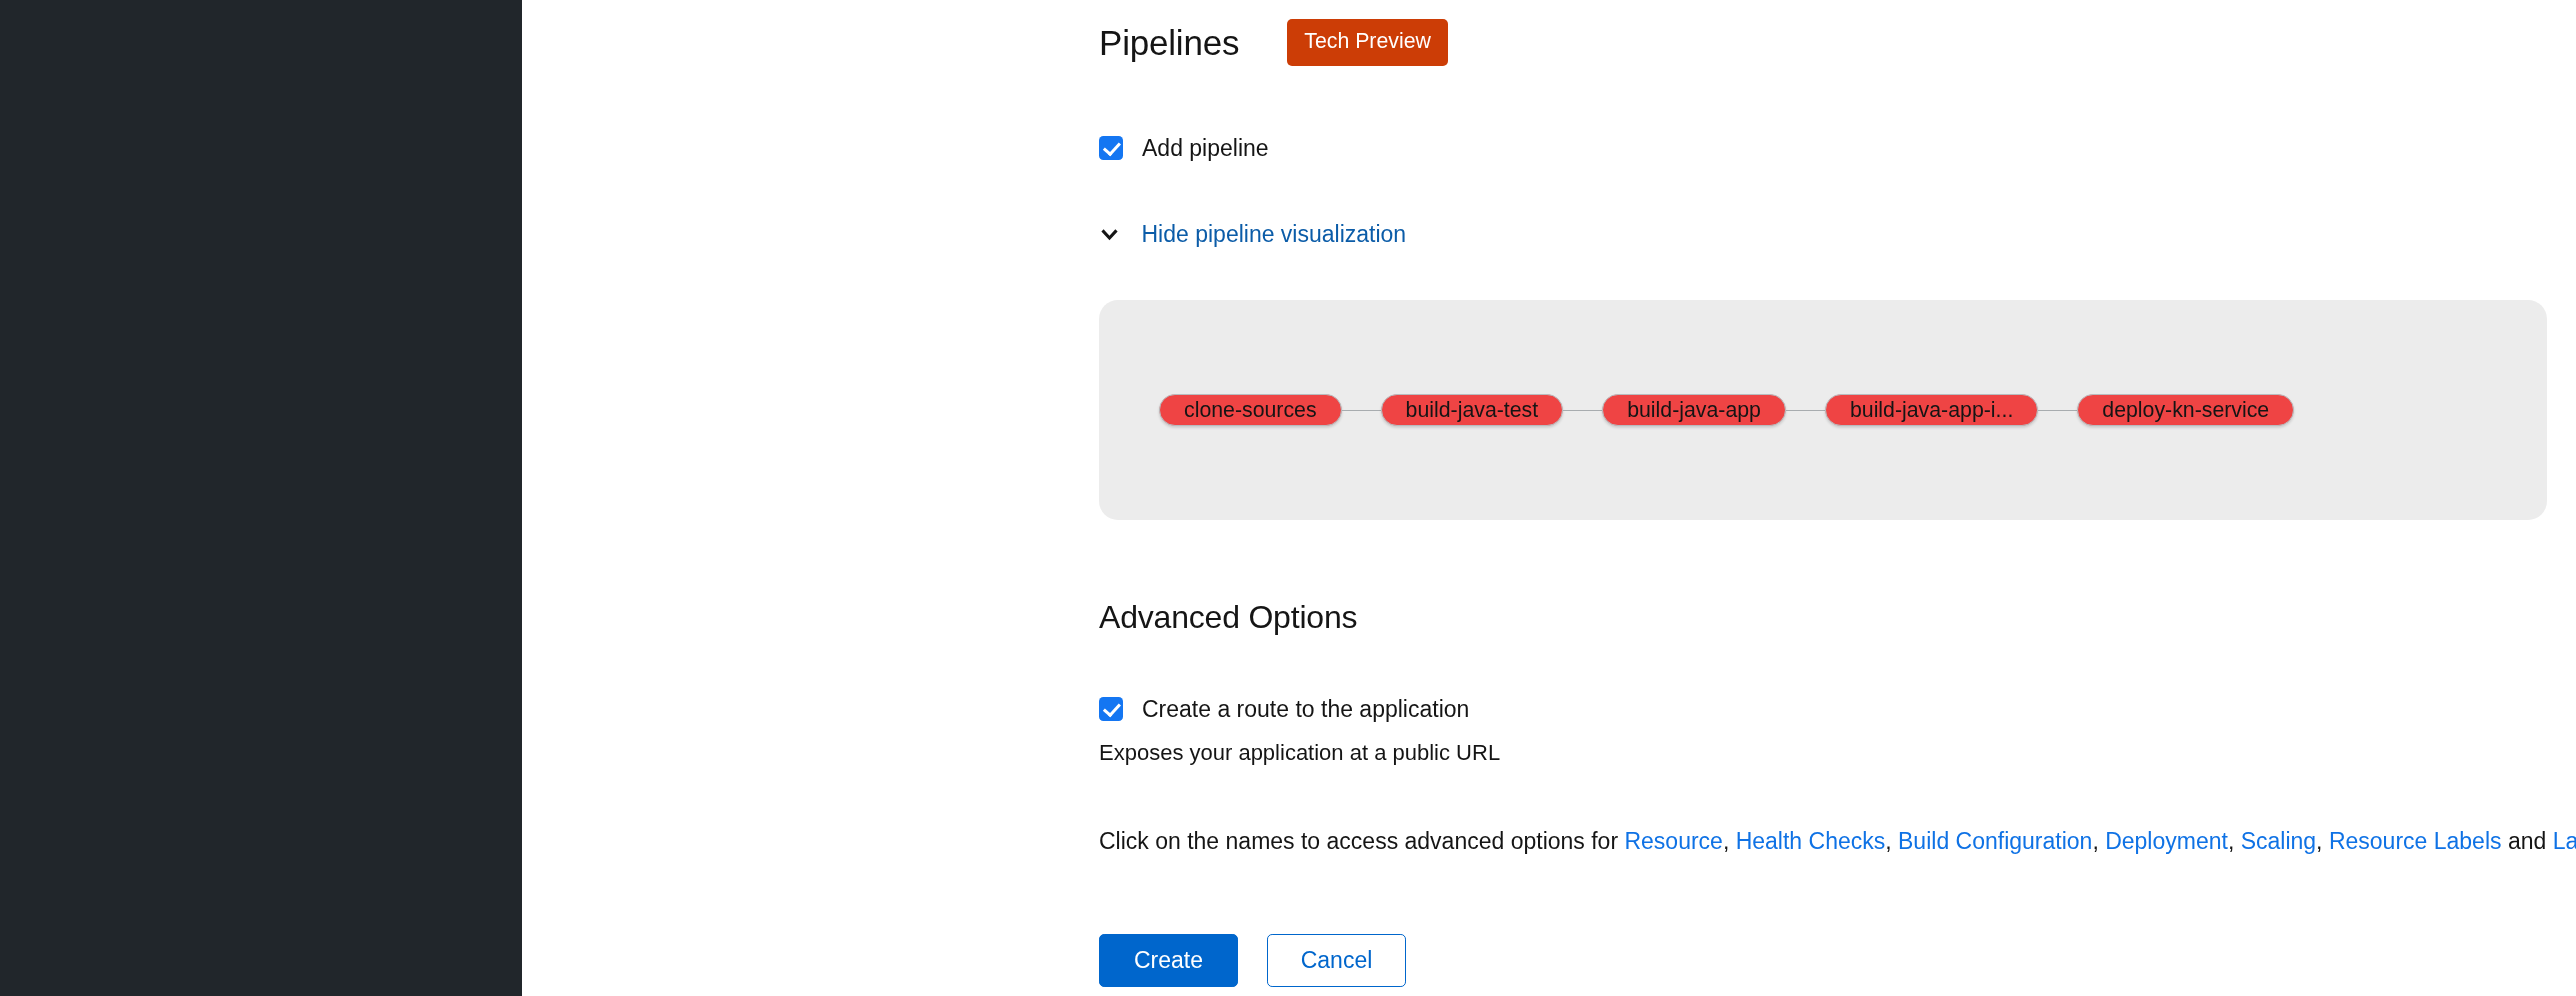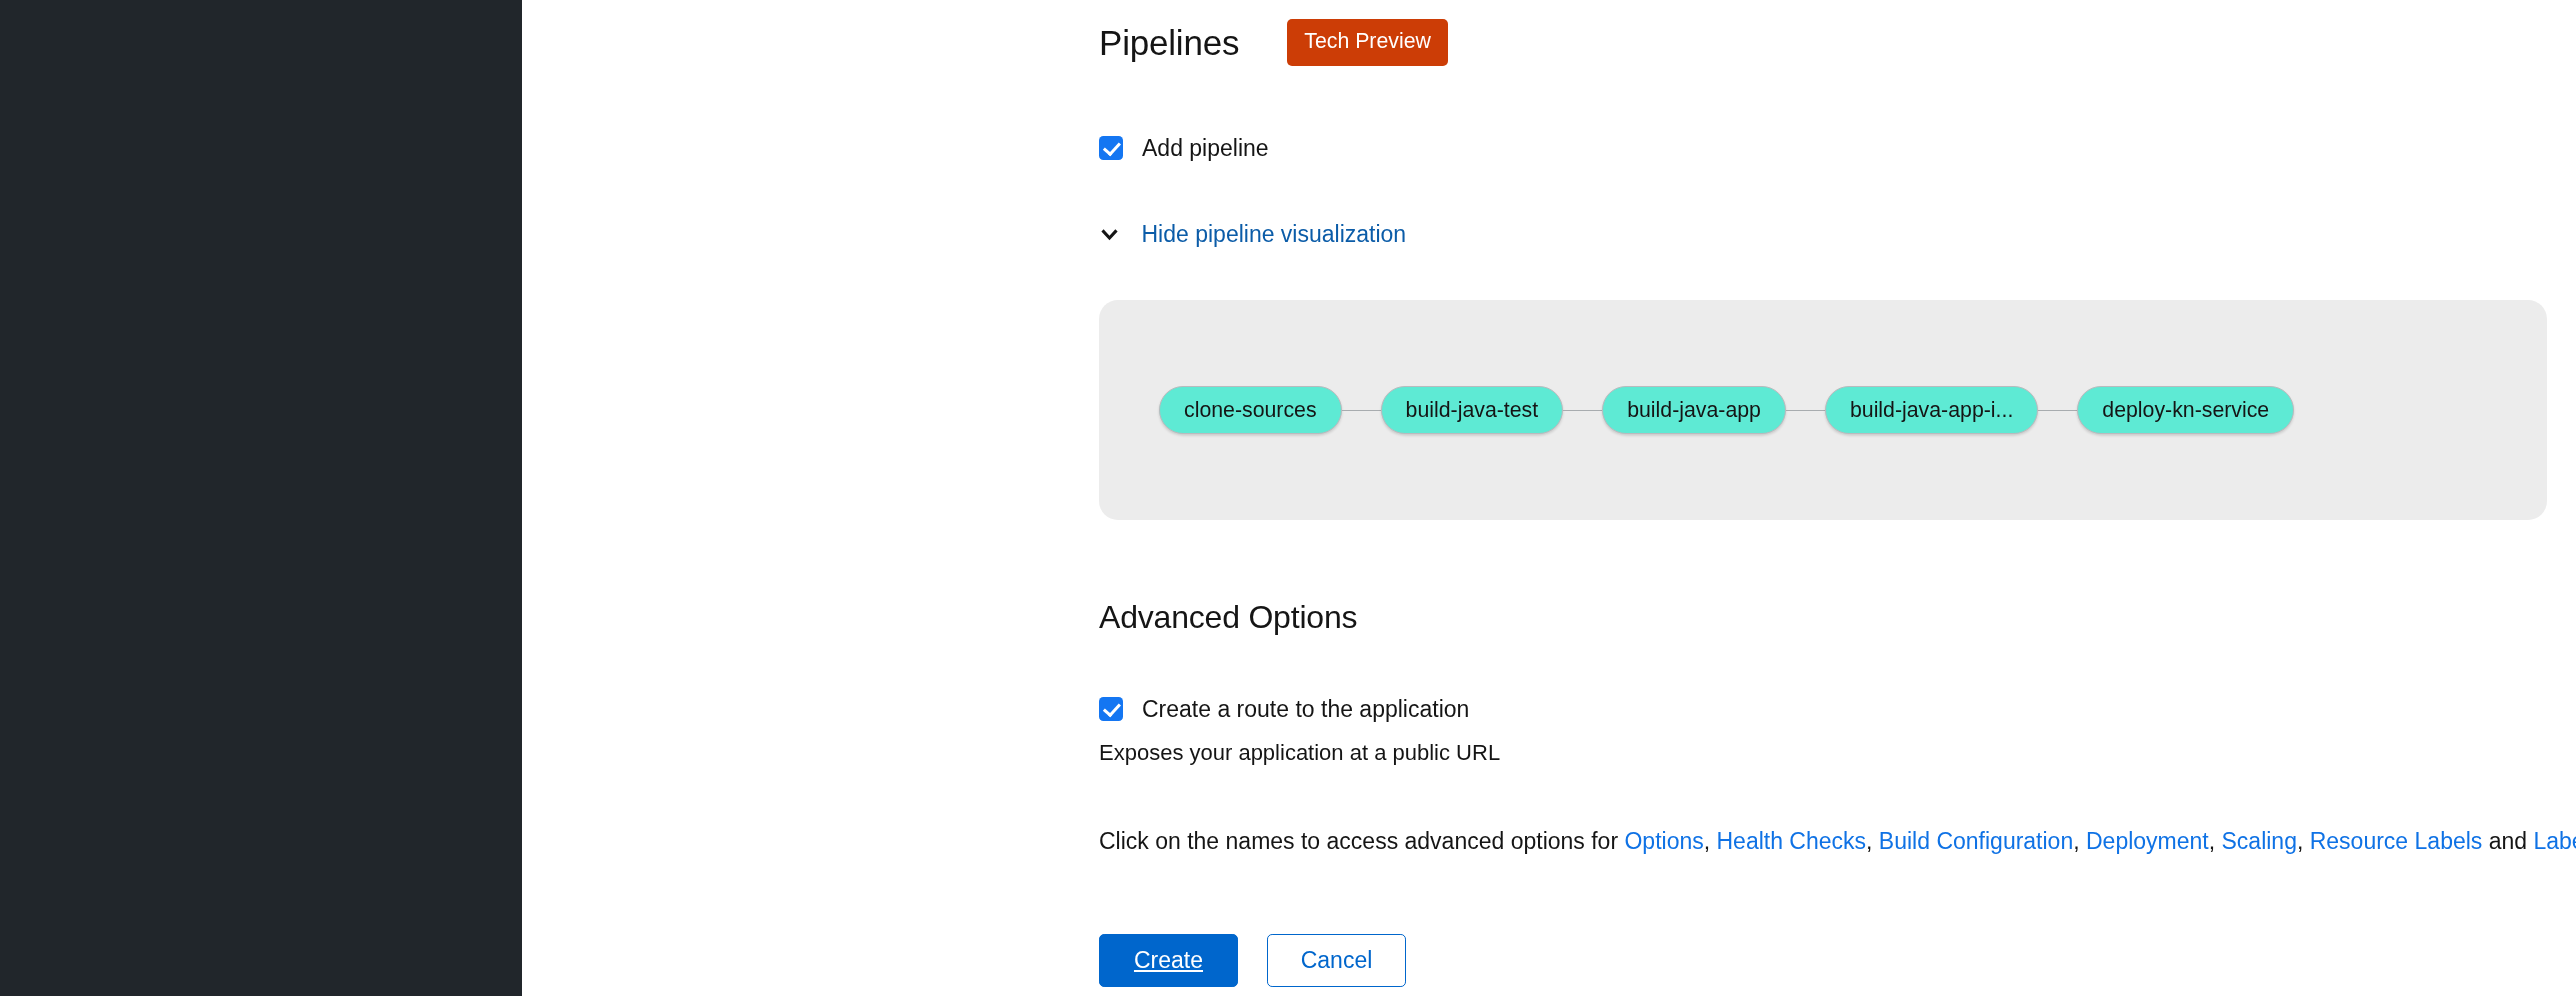--- a/index.html
+++ b/index.html
@@ -138,24 +138,24 @@
     position: absolute;
     left: 0;
     top: 0;
     width: 100%;
     height: 100%;
     display: flex;
     align-items: center;
     padding-left: 60px;
   }
   .node {
-    background: #5eead4;
+    background: #ef4444;
     border: 0.9px solid #b8bbbe;
     border-radius: 852px;
-    height: 48px;
+    height: 32px;
     display: flex;
     align-items: center;
     justify-content: center;
     padding: 12px 24px;
     font-size: 21.3px;
     color: #151515;
     white-space: nowrap;
     box-shadow: 0 1.7px 2.6px rgba(3,3,3,0.14);
     cursor: pointer;
   }
@@ -222,21 +222,20 @@
     align-items: center;
     justify-content: center;
     height: 53px;
     padding: 0 25.6px;
   }
   .btn-primary {
     background: #0066cc;
     color: #ffffff;
     border: 0.9px solid #0066cc;
     min-width: 139px;
-    text-decoration: underline;
   }
   .btn-secondary {
     background: #ffffff;
     color: #0066cc;
     border: 0.9px solid #0066cc;
     min-width: 139px;
   }
 </style>
 </head>
 <body>
@@ -282,21 +281,21 @@
 
     <h2 class="advanced-title">Advanced Options</h2>
 
     <div class="checkbox-row" style="left:577px; top:697px;">
       <span class="cb"></span>
       <span class="cb-label">Create a route to the application</span>
     </div>
 
     <div class="helper-text">Exposes your application at a public URL</div>
 
-    <div class="links-line" id="links-line"><span>Click on the names to access advanced options for </span><a>Options</a><span>, </span><a>Health Checks</a><span>, </span><a>Build Configuration</a><span>, </span><a>Deployment</a><span>, </span><a>Scaling</a><span>, </span><a>Resource Labels</a><span> and </span><a>Labels</a></div>
+    <div class="links-line" id="links-line"><span>Click on the names to access advanced options for </span><a>Resource</a><span>, </span><a>Health Checks</a><span>, </span><a>Build Configuration</a><span>, </span><a>Deployment</a><span>, </span><a>Scaling</a><span>, </span><a>Resource Labels</a><span> and </span><a>Labels</a></div>
 
     <div class="actions">
       <button class="btn btn-primary">Create</button>
       <button class="btn btn-secondary">Cancel</button>
     </div>
 
   </div>
 </div>
 
 

